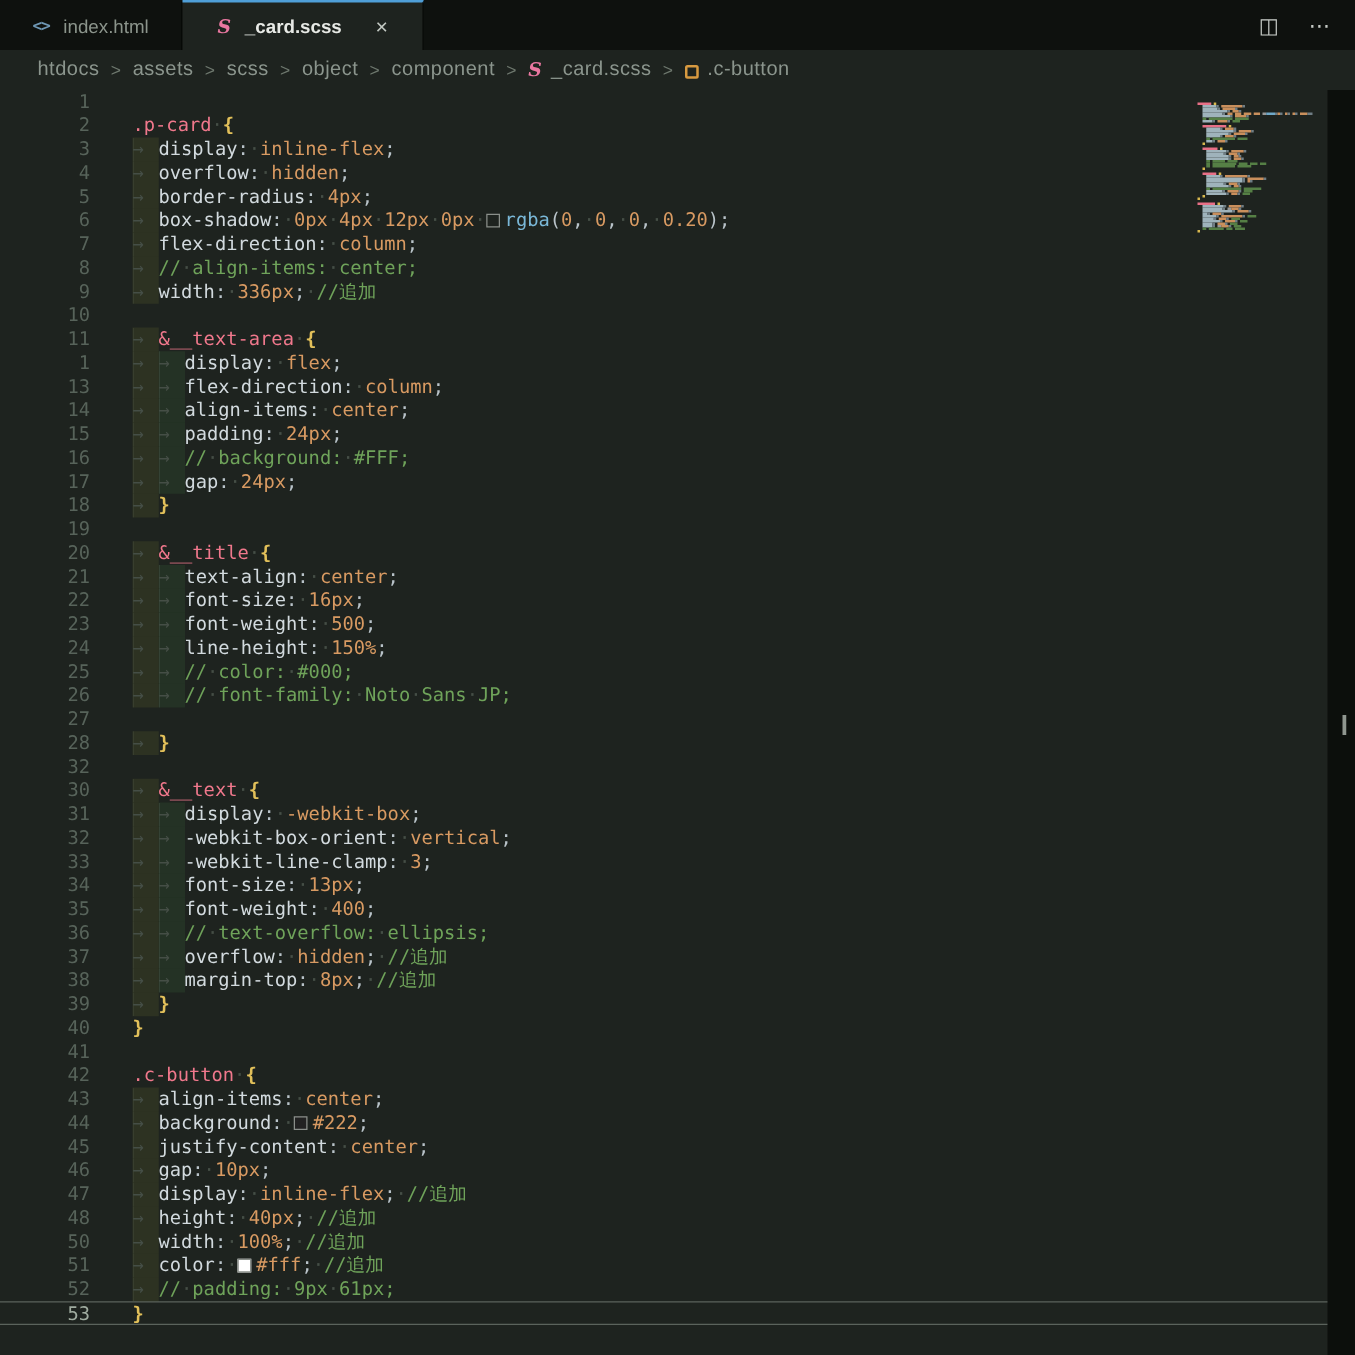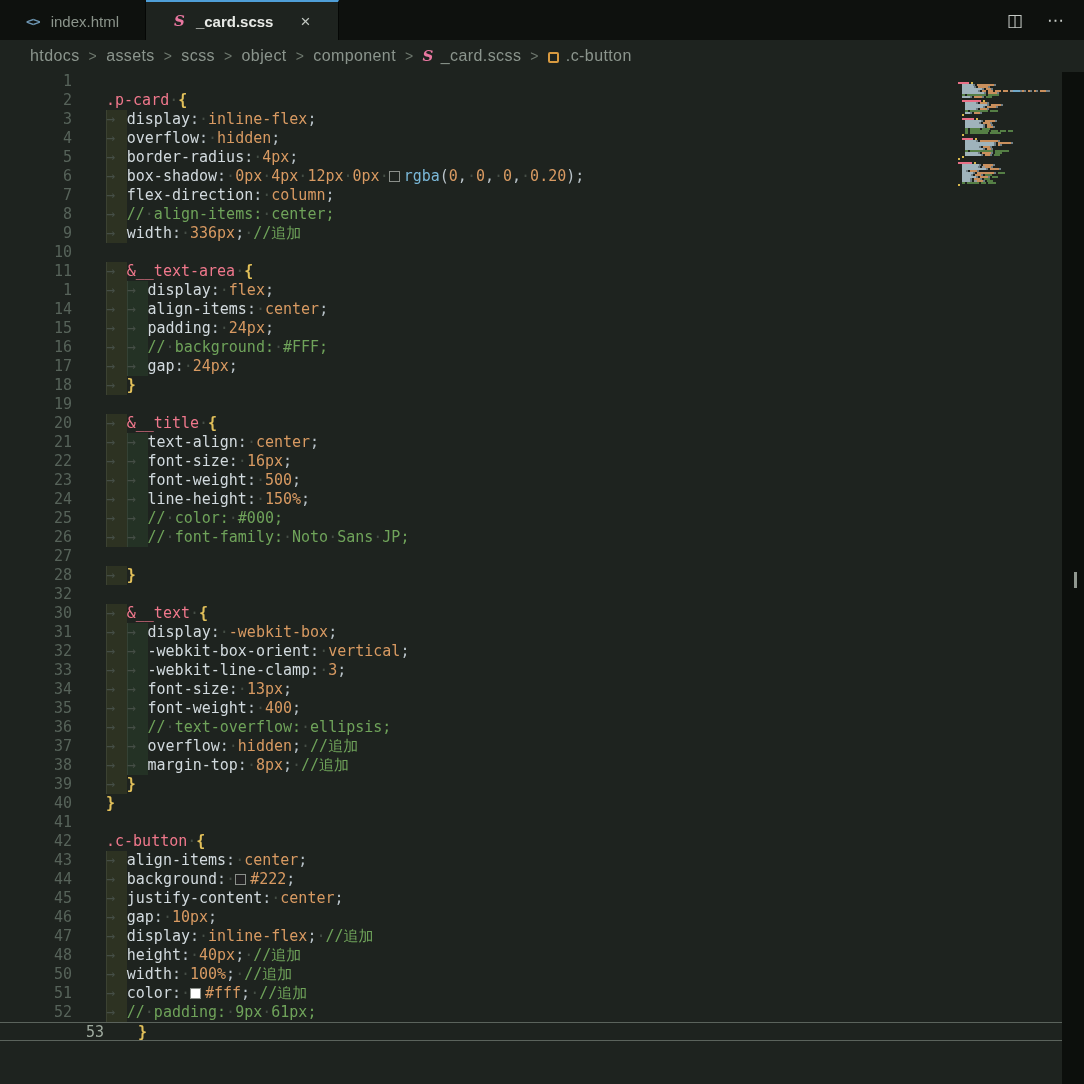--- a/index.html
+++ b/index.html
@@ -33,21 +33,21 @@
   .breadcrumb{height:32px;display:flex;align-items:center;padding-left:30px;color:var(--breadcrumb_fg);font-size:16px;letter-spacing:.4px;flex:none;background:var(--bg);}
   .bc{cursor:pointer;white-space:nowrap;}
   .sep{margin:0 9px;color:#6e786e;font-size:14px;}
   .bc-icon{margin-right:7px;}
   .symbol-class-icon{display:inline-block;width:11px;height:11px;border:2px solid var(--symbol_orange);border-radius:2px;margin-right:7px;position:relative;top:1px;}
 
   
   .editor{position:relative;flex:1;font-family:"DejaVu Sans Mono","Liberation Mono",monospace;font-size:15px;}
   .line-row{display:flex;height:19px;line-height:19px;}
   .line-row.current{border-top:1px solid var(--current_line_border);border-bottom:1px solid var(--current_line_border);}
-  .line-row.current .gutter{color:var(--gutter_active);margin-left:32px;}
+  .line-row.current .gutter{color:var(--gutter_active);}
   .gutter{width:72px;flex:none;text-align:right;color:var(--gutter);user-select:none;}
   .code{padding-left:34px;white-space:nowrap;}
   .tk-t1,.tk-t2{display:inline-block;width:2.3ch;color:var(--ws);box-shadow:inset 1px 0 0 rgba(200,220,200,0.10);}
   .tk-t1{background:var(--indent1);}
   .tk-t2{background:var(--indent2);}
   .tk-ws{color:var(--ws);}
   .tk-sel{color:var(--sel);}
   .tk-brace{color:var(--brace);font-weight:bold;}
   .tk-prop{color:var(--prop);}
   .tk-op{color:var(--op);}
@@ -145,20 +145,24 @@
           <span class="gutter">10</span>
           <span class="code"></span>
         </div>
         <div class="line-row">
           <span class="gutter">11</span>
           <span class="code"><span class="tk-t1">→</span><span class="tk-sel">&amp;__text-area</span><span class="tk-ws">·</span><span class="tk-brace">{</span></span>
         </div>
         <div class="line-row">
           <span class="gutter">1</span>
           <span class="code"><span class="tk-t1">→</span><span class="tk-t2">→</span><span class="tk-prop">display</span><span class="tk-op">:</span><span class="tk-ws">·</span><span class="tk-val">flex</span><span class="tk-op">;</span></span>
+        </div>
+        <div class="line-row">
+          <span class="gutter">13</span>
+          <span class="code"><span class="tk-t1">→</span><span class="tk-t2">→</span><span class="tk-prop">flex-direction</span><span class="tk-op">:</span><span class="tk-ws">·</span><span class="tk-val">column</span><span class="tk-op">;</span></span>
         </div>
         <div class="line-row">
           <span class="gutter">14</span>
           <span class="code"><span class="tk-t1">→</span><span class="tk-t2">→</span><span class="tk-prop">align-items</span><span class="tk-op">:</span><span class="tk-ws">·</span><span class="tk-val">center</span><span class="tk-op">;</span></span>
         </div>
         <div class="line-row">
           <span class="gutter">15</span>
           <span class="code"><span class="tk-t1">→</span><span class="tk-t2">→</span><span class="tk-prop">padding</span><span class="tk-op">:</span><span class="tk-ws">·</span><span class="tk-num">24px</span><span class="tk-op">;</span></span>
         </div>
         <div class="line-row">

